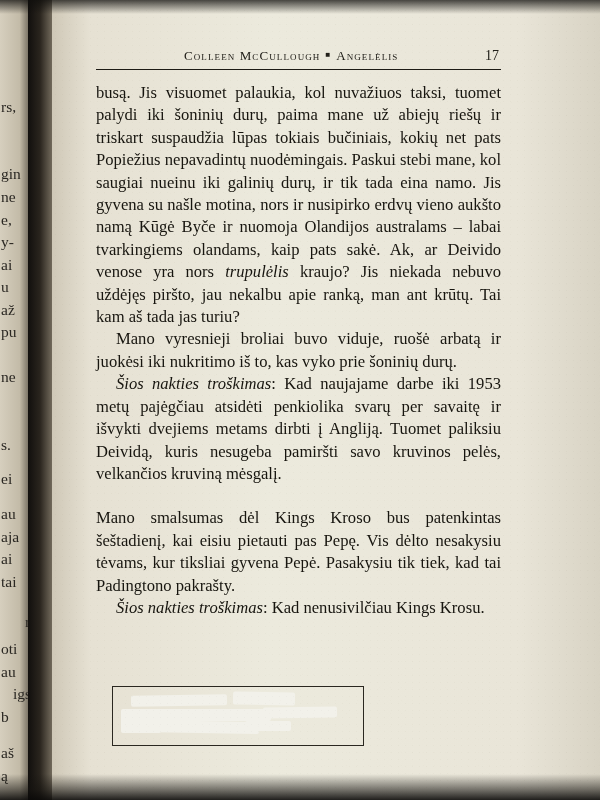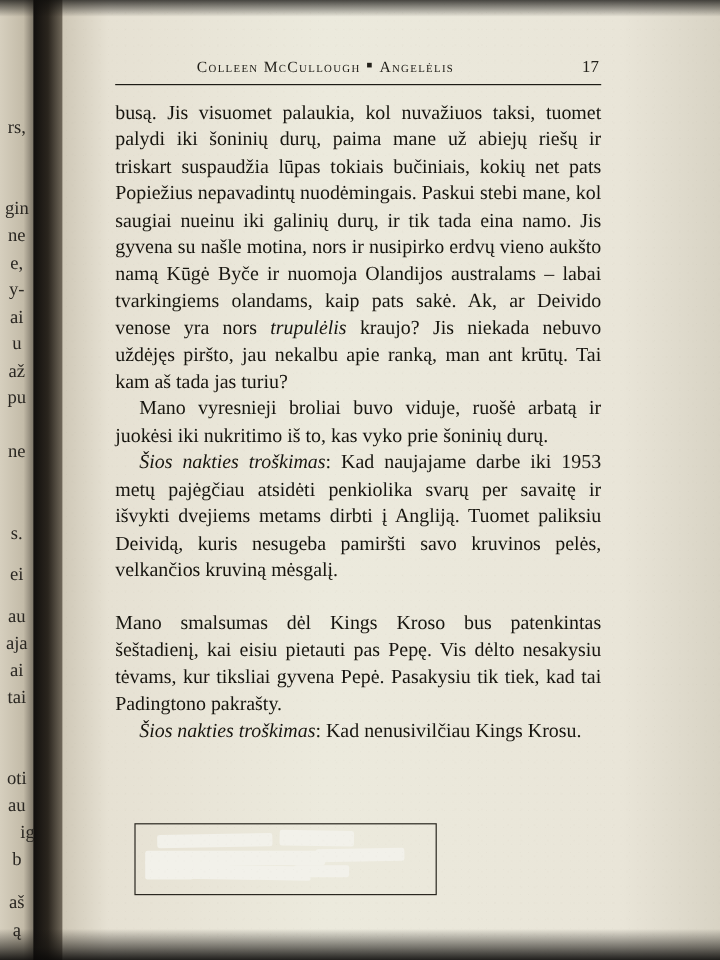--- a/index.html
+++ b/index.html
@@ -32,21 +32,21 @@
     overflow: hidden;
   }
   #left-page .frag {
     position: absolute;
     left: 1px;
     width: 26px;
     color: #2a2722;
     font-size: 15.5px;
     line-height: 22.6px;
     font-family: "Liberation Serif", serif;
-    text-align: center;
+    text-align: left;
     white-space: nowrap;
     overflow: hidden;
   }
 
   
   #spine {
     position: absolute;
     left: 28px; top: 0;
     width: 30px; height: 800px;
     background: linear-gradient(to right, #110f0d 0%, #2a251e 40%, #6e6658 78%, #9d9484 100%);
@@ -215,21 +215,21 @@
     <div class="frag" style="top:765px;">ą</div>
   </div>
 
   <div id="spine"></div>
 
   <div id="page-sheet"></div>
 
   <div id="text-column">
 
     <div id="running-head">
-      <div style="display:flex;align-items:center;margin-left:68px;">
+      <div style="display:flex;align-items:center;margin-left:88px;">
         <span class="rh-title">Colleen McCullough</span>
         <span class="rh-sep">■</span>
         <span class="rh-title">Angelėlis</span>
       </div>
       <span class="rh-page">17</span>
     </div>
 
     <div id="rule"></div>
 
     <div class="body-block">

